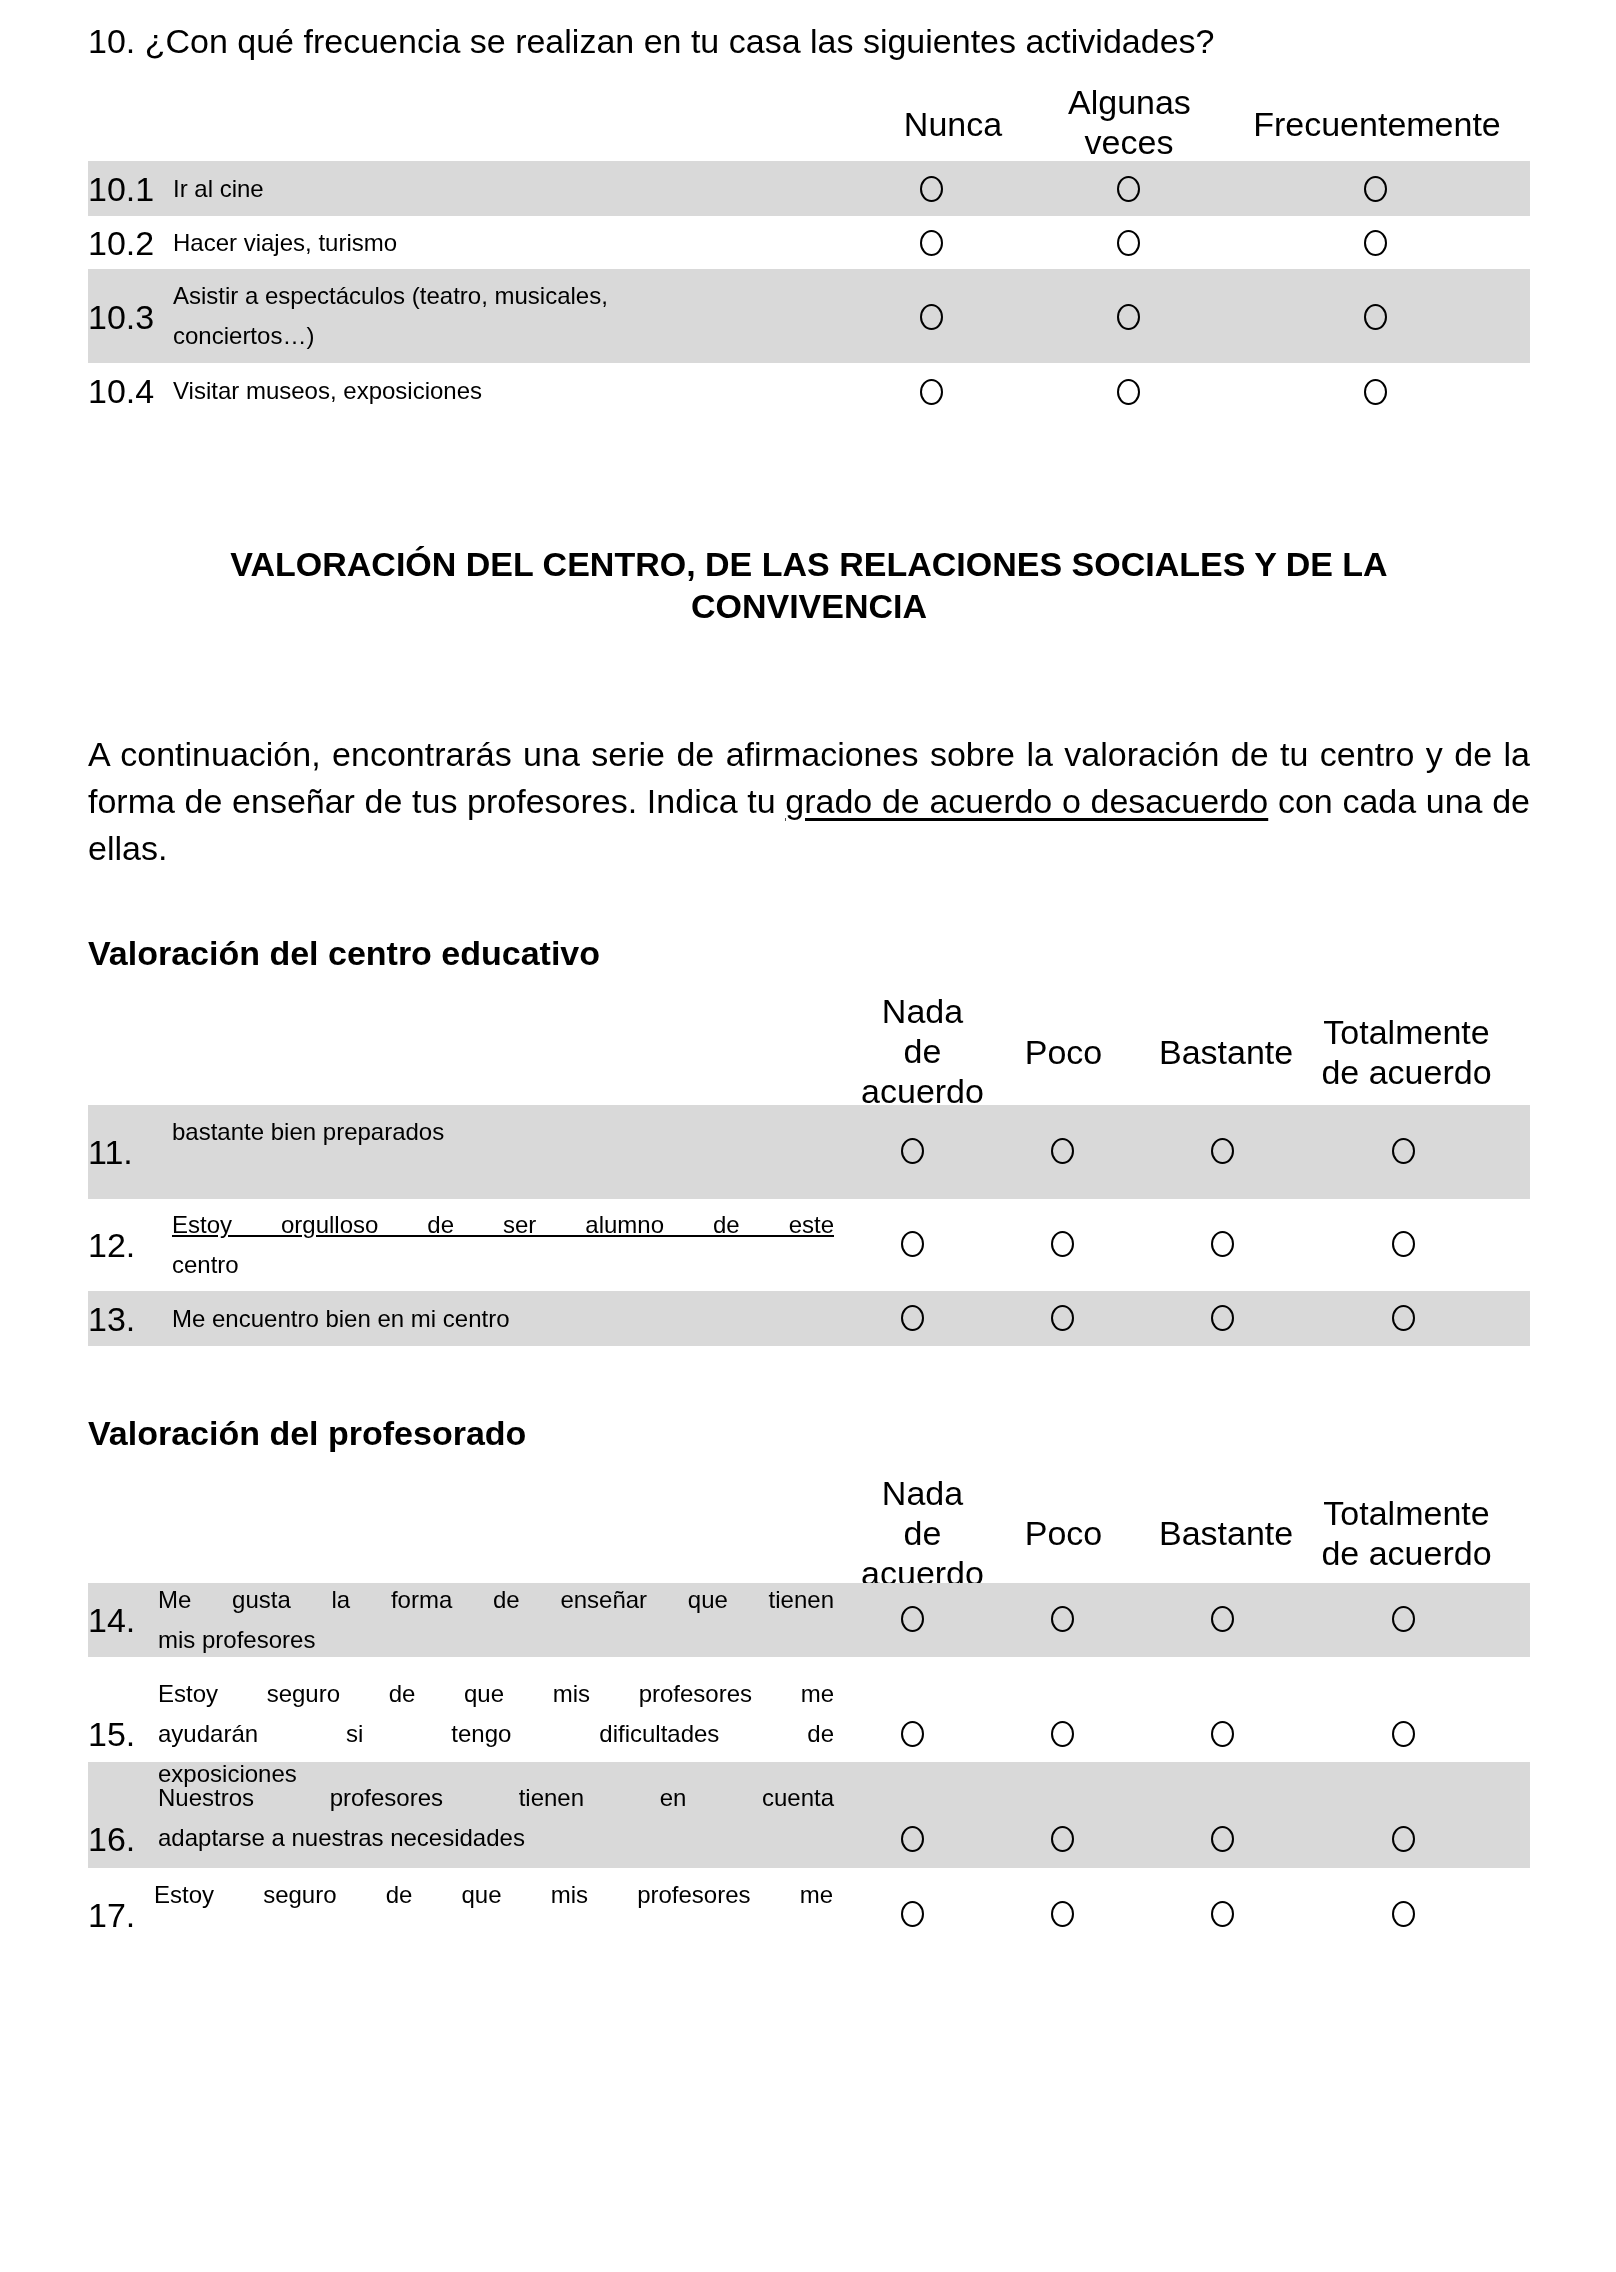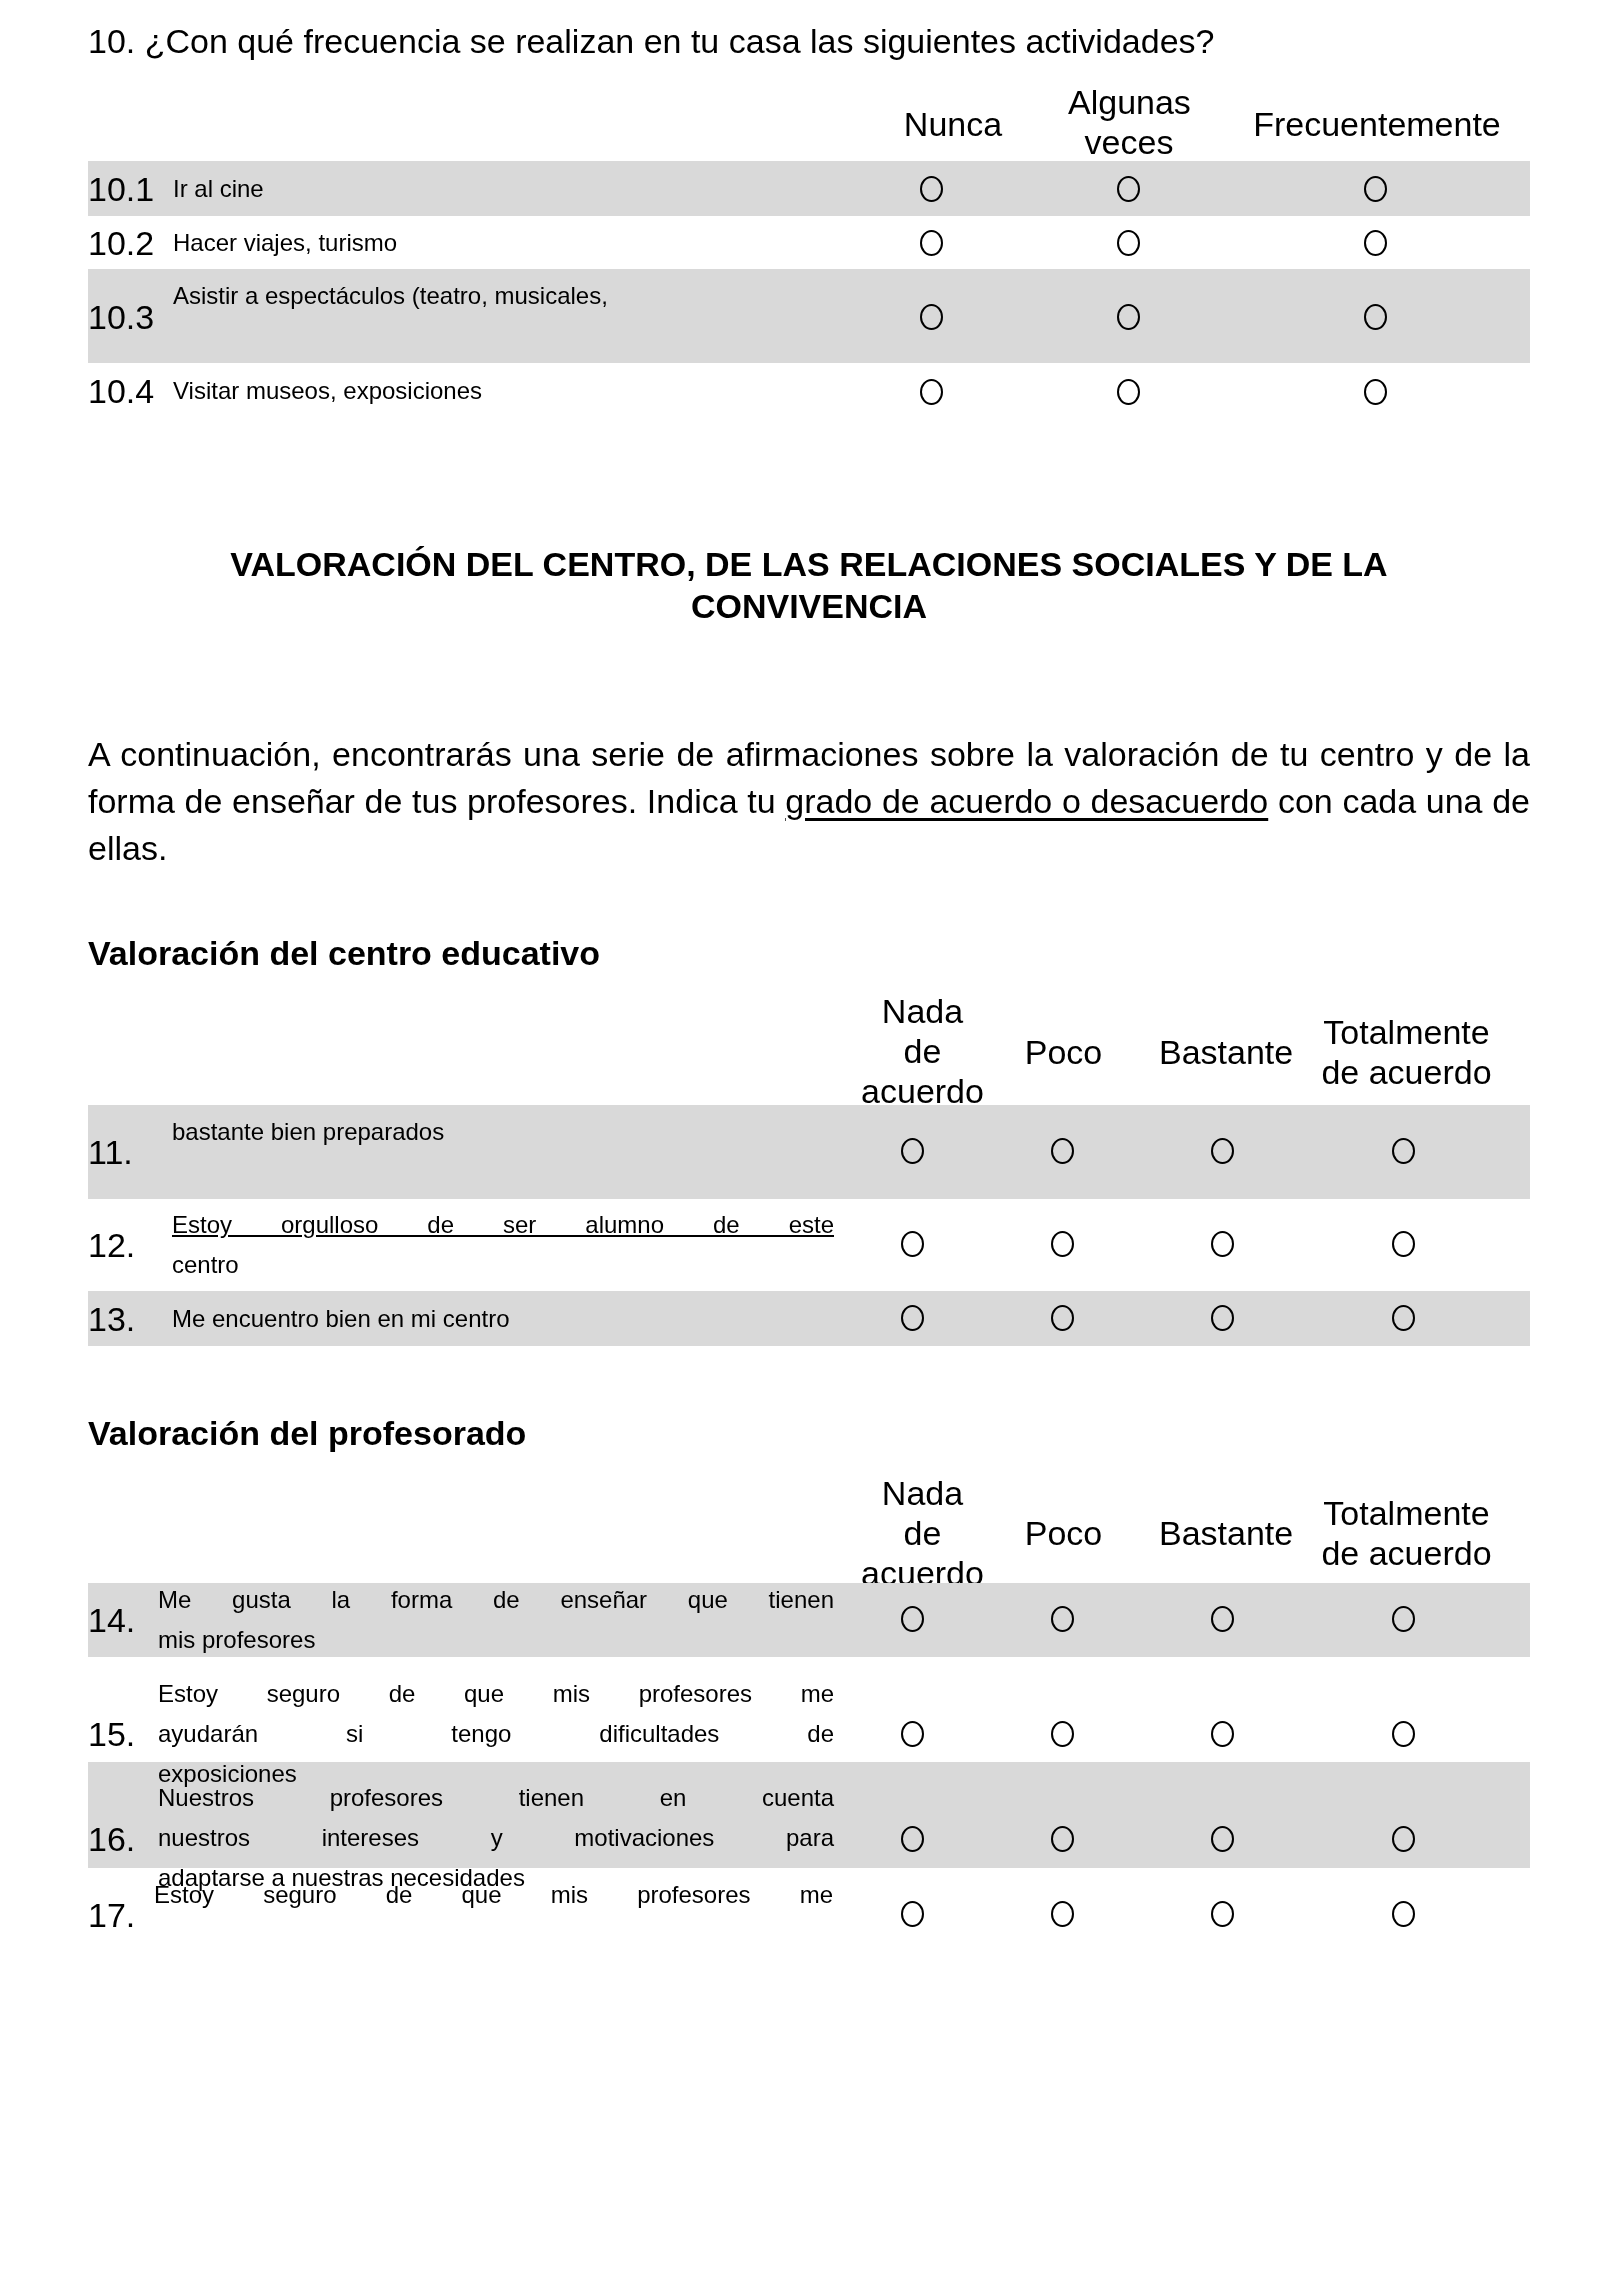--- a/index.html
+++ b/index.html
@@ -50,20 +50,21 @@
   <div class="stmt" style="left:173px; top:223px; width:686px;">Hacer viajes, turismo</div>
   <div class="radio" style="left:920px; top:230px;"></div>
   <div class="radio" style="left:1117px; top:230px;"></div>
   <div class="radio" style="left:1364px; top:230px;"></div>
 </div>
 
 <div>
   <div class="num" style="left:88px; top:297px;">10.3</div>
   <div class="stmt" style="left:173px; top:276px; width:686px;">
     <div>Asistir a espectáculos (teatro, musicales,</div>
+    <div>conciertos…)</div>
   </div>
   <div class="radio" style="left:920px; top:304px;"></div>
   <div class="radio" style="left:1117px; top:304px;"></div>
   <div class="radio" style="left:1364px; top:304px;"></div>
 </div>
 
 <div>
   <div class="num" style="left:88px; top:371px;">10.4</div>
   <div class="stmt" style="left:173px; top:371px; width:686px;">Visitar museos, exposiciones</div>
   <div class="radio" style="left:920px; top:379px;"></div>
@@ -166,21 +167,20 @@
   <div class="radio" style="left:901px; top:1721px;"></div>
   <div class="radio" style="left:1051px; top:1721px;"></div>
   <div class="radio" style="left:1211px; top:1721px;"></div>
   <div class="radio" style="left:1392px; top:1721px;"></div>
 </div>
 
 <div>
   <div class="num" style="left:88px; top:1819px;">16.</div>
   <div class="stmt" style="left:158px; top:1778px; width:676px;">
     <div style="text-align:justify; text-align-last:justify;">Nuestros profesores tienen en cuenta</div>
-    <div style="text-align:justify; text-align-last:justify;">nuestros intereses y motivaciones para</div>
     <div>adaptarse a nuestras necesidades</div>
   </div>
   <div class="radio" style="left:901px; top:1826px;"></div>
   <div class="radio" style="left:1051px; top:1826px;"></div>
   <div class="radio" style="left:1211px; top:1826px;"></div>
   <div class="radio" style="left:1392px; top:1826px;"></div>
 </div>
 
 <div>
   <div class="num" style="left:88px; top:1895px;">17.</div>

